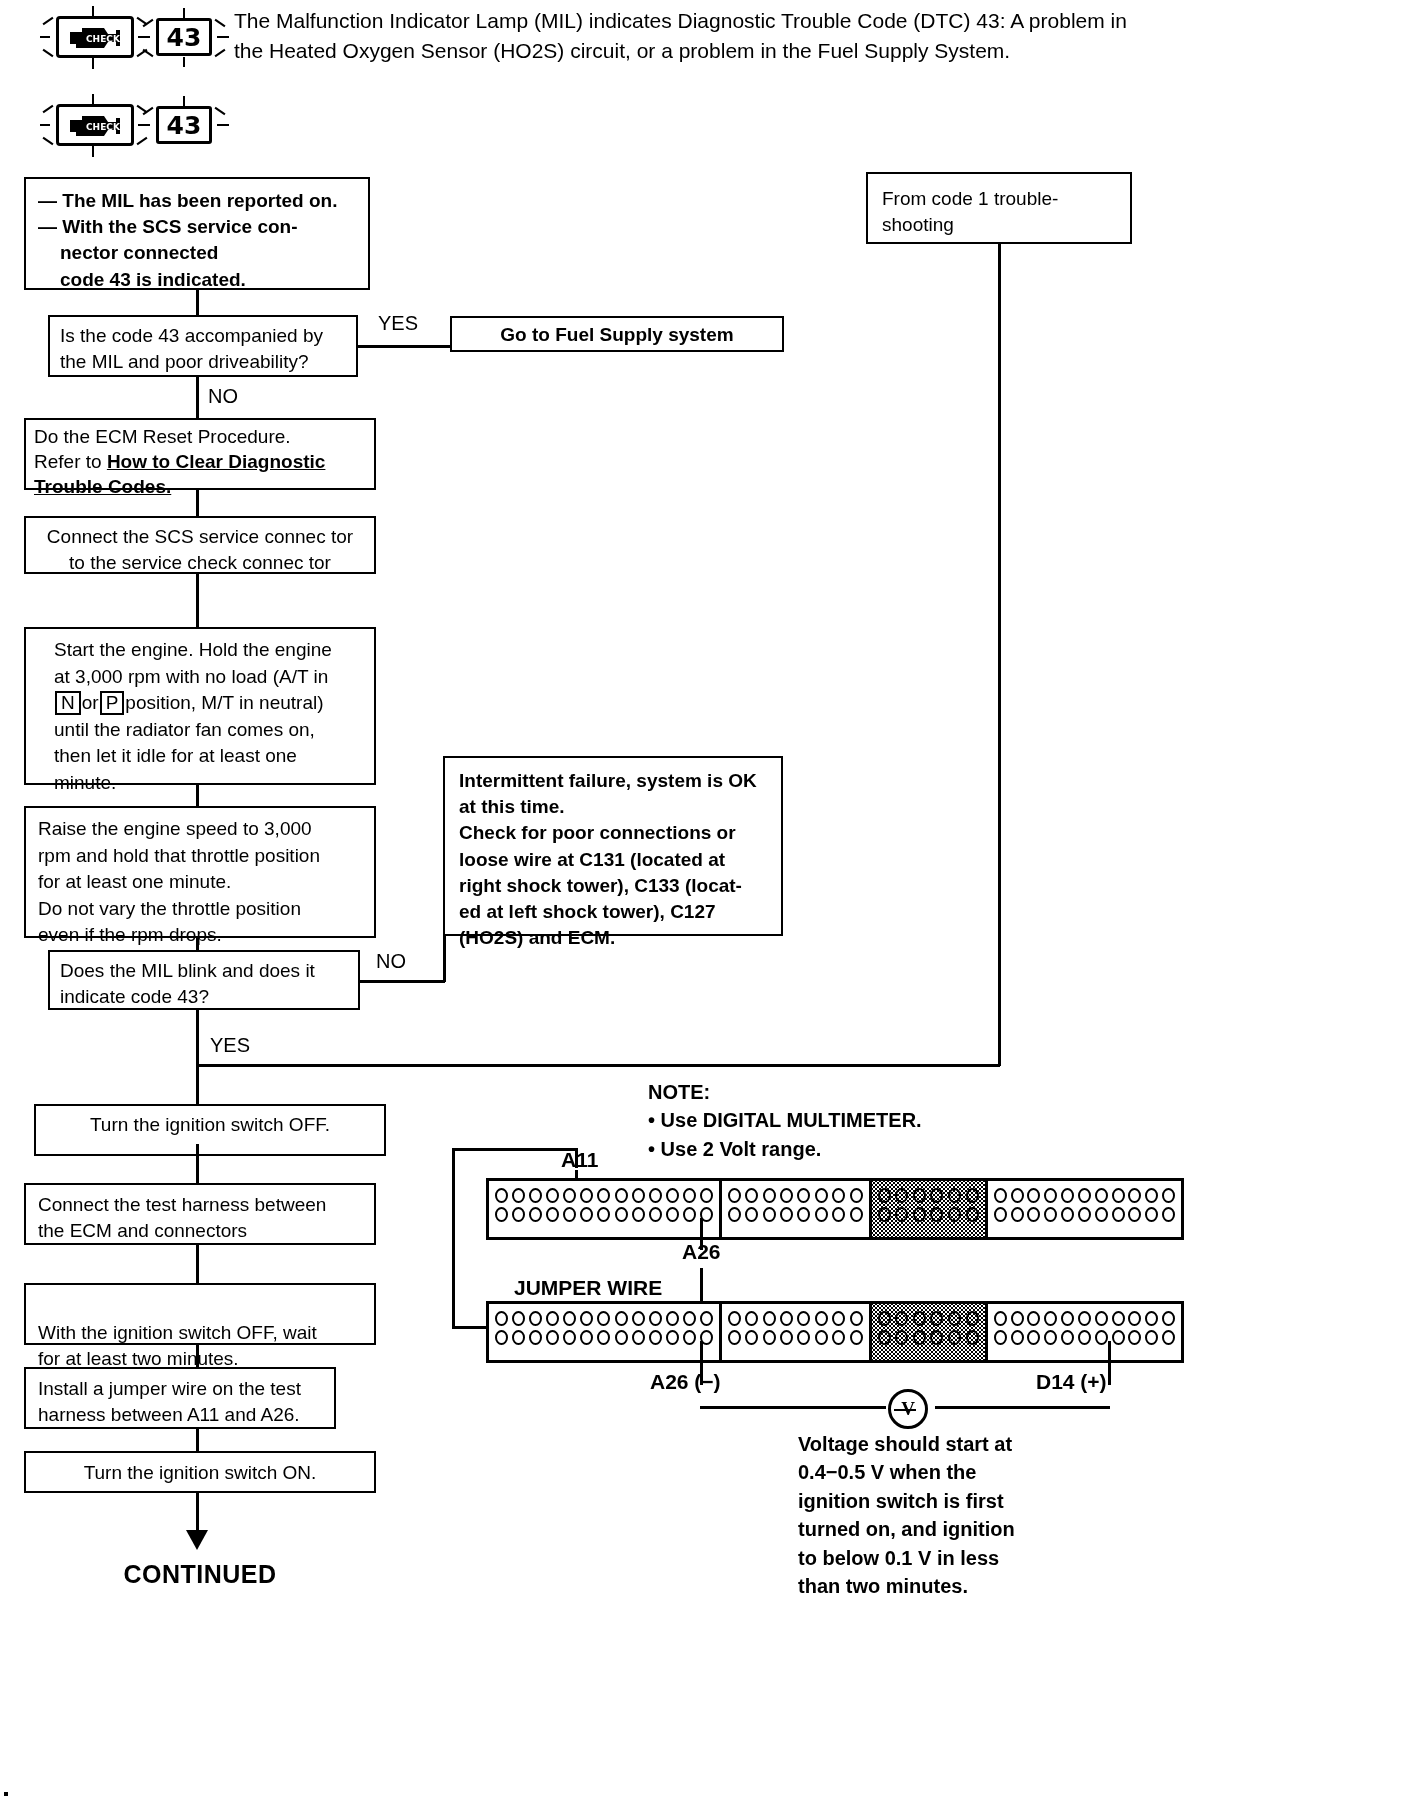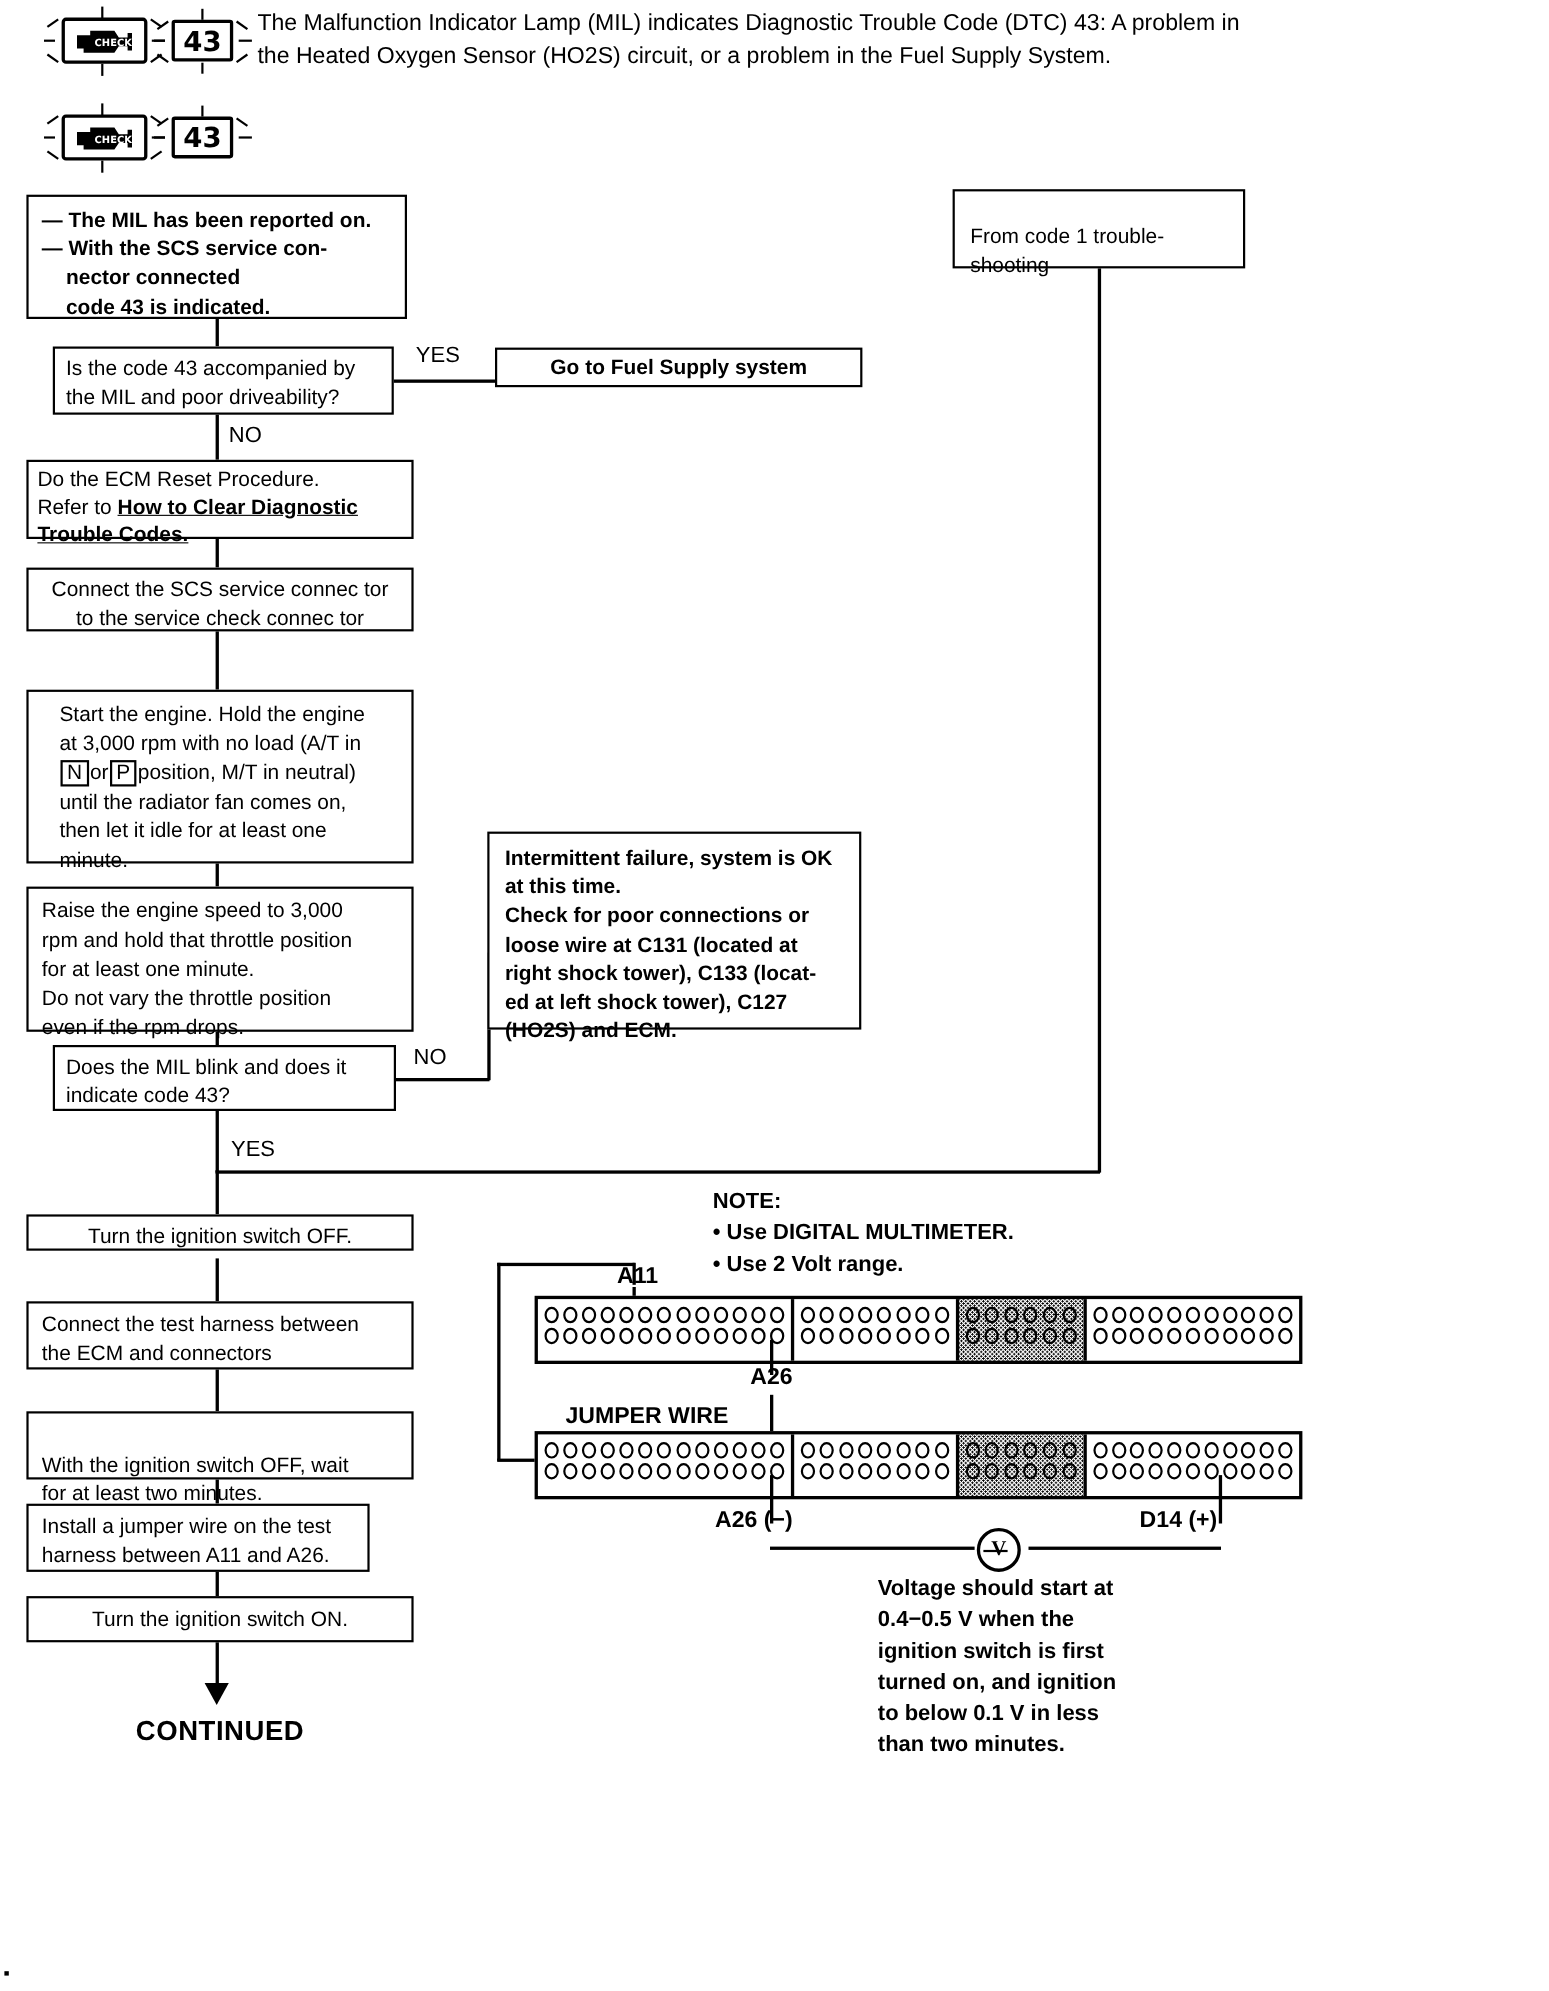--- a/index.html
+++ b/index.html
@@ -223,33 +223,33 @@
     <div>at this time.</div>
     <div>Check for poor connections or</div>
     <div>loose wire at C131 (located at</div>
     <div>right shock tower), C133 (locat-</div>
     <div>ed at left shock tower), C127</div>
     <div>(HO2S) and ECM.</div>
   </div>
 </div>
 
 <div class="box" style="left:866px;top:172px;width:266px;height:72px;">
-  <div class="txt fs19 b-reg" style="padding:29px 14px;line-height:1.38;">
+  <div class="txt fs19 b-reg" style="padding:12px 14px;line-height:1.38;">
     <div>From code 1 trouble-</div>
     <div>shooting</div>
   </div>
 </div>
 <div class="line vline" style="left:998px;top:244px;height:822px;"></div>
 
 <div class="line vline" style="left:196px;top:1010px;height:56px;"></div>
 <div class="line hline" style="left:196px;top:1064px;width:804px;"></div>
 <div class="lbl" style="left:210px;top:1034px;">YES</div>
 <div class="line vline" style="left:196px;top:1064px;height:40px;"></div>
 
-<div class="box" style="left:24px;top:1104px;width:352px;height:33px;">
+<div class="box" style="left:34px;top:1104px;width:352px;height:52px;">
   <div class="txt fs19 b-reg center" style="padding:7px 10px;">Turn the ignition switch OFF.</div>
 </div>
 <div class="line vline" style="left:196px;top:1144px;height:39px;"></div>
 
 <div class="box" style="left:24px;top:1183px;width:352px;height:62px;">
   <div class="txt fs19 b-reg" style="padding:7px 12px;line-height:1.38;">
     <div>Connect the test harness between</div>
     <div>the  ECM  and  connectors</div>
   </div>
 </div>

